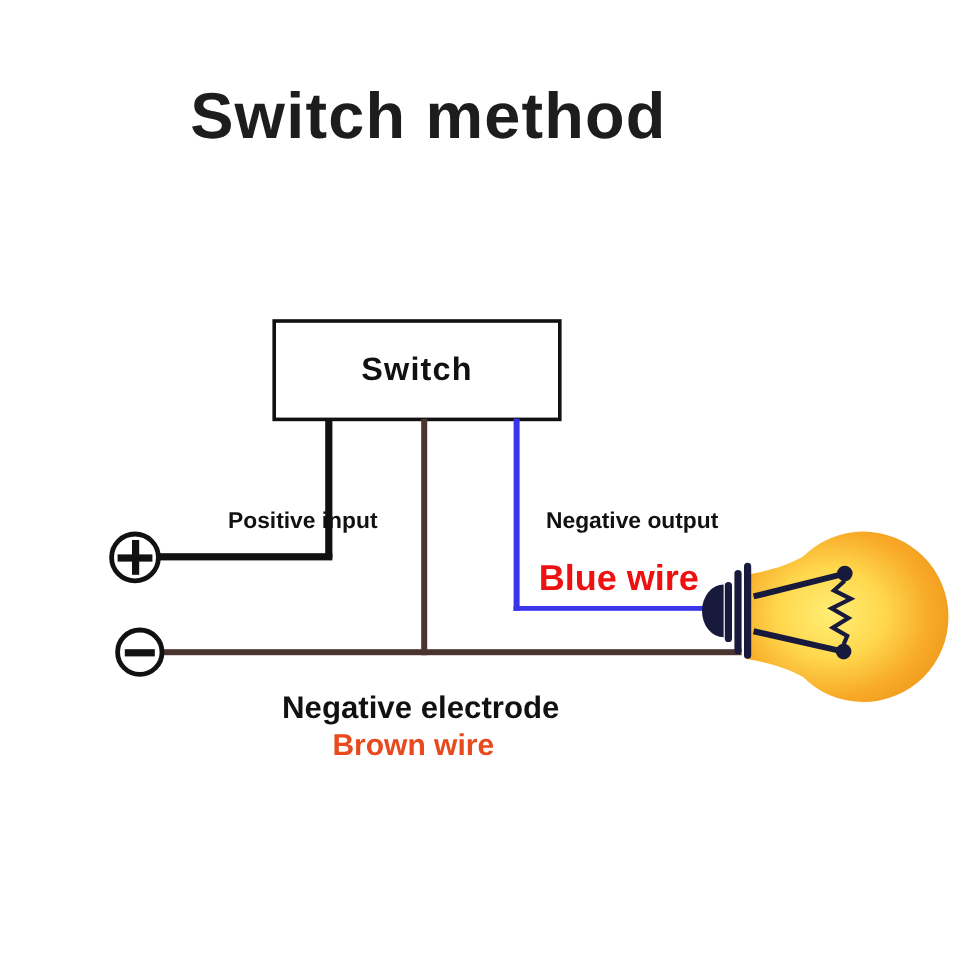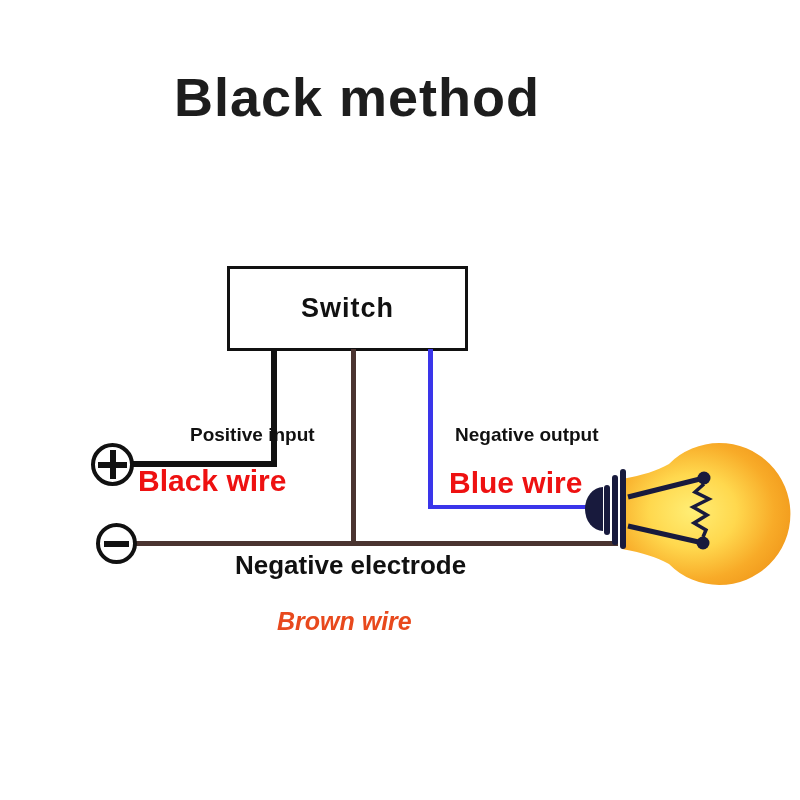--- a/index.html
+++ b/index.html
@@ -37,31 +37,31 @@
   .tbar{position:absolute;background:var(--wire_black);}
   #plus-h {left:3px;top:15px;width:29px;height:6px;}
   #plus-v {left:15px;top:3px;width:6px;height:29px;}
   #minus-h{left:4px;top:14px;width:25px;height:6px;}
   
   .lbl{position:absolute;font-weight:bold;white-space:nowrap;}
   #positive-input-label   {left:142px;top:424px;font-size:19px;color:var(--text_black);margin-left:48px;}
   #black-wire-label       {left:138px;top:464px;font-size:30px;color:var(--label_red);}
   #positive-output-label  {left:455px;top:424px;font-size:19px;color:var(--text_black);}
   #blue-wire-label        {left:449px;top:466px;font-size:30px;color:var(--label_red);text-align:center;}
-  #negative-electrode-label{left:235px;top:550px;font-size:26px;color:var(--text_black);}
-  #brown-wire-label       {left:277px;top:607px;font-size:25px;color:var(--label_orange);font-style:italic;}
+  #negative-electrode-label{left:235px;top:574px;font-size:26px;color:var(--text_black);}
+  #brown-wire-label       {left:277px;top:607px;font-size:25px;color:var(--label_orange);}
   
   #bulb-svg{left:578px;top:433px;}
 </style>
 </head>
 <body>
 
 <div id="stage">
 
-  <div class="abs" id="title">Black method</div>
+  <div class="abs" id="title">Switch method</div>
 
   <div class="abs" id="switch-box">
     <span id="switch-label">Switch</span>
   </div>
 
   <div class="wire" id="black-wire-vertical"></div>
   <div class="wire" id="black-wire-horizontal"></div>
   <div class="wire" id="brown-wire-vertical"></div>
   <div class="wire" id="brown-wire-horizontal"></div>
   <div class="wire" id="blue-wire-vertical"></div>
@@ -69,21 +69,20 @@
 
   <div class="terminal" id="plus-terminal">
     <span class="tbar" id="plus-h"></span>
     <span class="tbar" id="plus-v"></span>
   </div>
   <div class="terminal" id="minus-terminal">
     <span class="tbar" id="minus-h"></span>
   </div>
 
   <div class="lbl" id="positive-input-label">Positive input</div>
-  <div class="lbl" id="black-wire-label">Black wire</div>
   <div class="lbl" id="positive-output-label">Negative output</div>
   <div class="lbl" id="blue-wire-label">Blue wire</div>
   <div class="lbl" id="negative-electrode-label">Negative electrode</div>
   <div class="lbl" id="brown-wire-label">Brown wire</div>
 
   <svg class="abs" id="bulb-svg" width="222" height="160" viewBox="0 0 222 160" xmlns="http://www.w3.org/2000/svg">
     <defs>
       <radialGradient id="bulbGrad" cx="42%" cy="48%" r="62%">
         <stop offset="0%" style="stop-color:var(--bulb_center)"></stop>
         <stop offset="42%" style="stop-color:var(--bulb_mid)"></stop>

